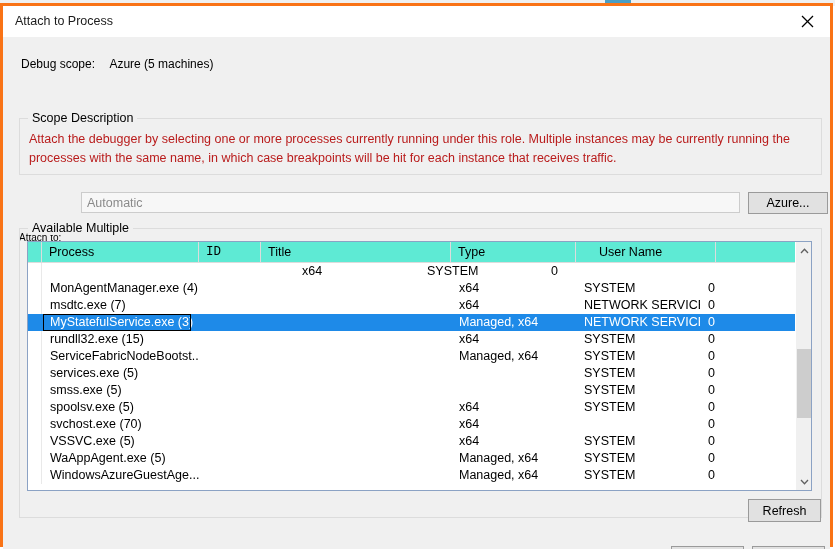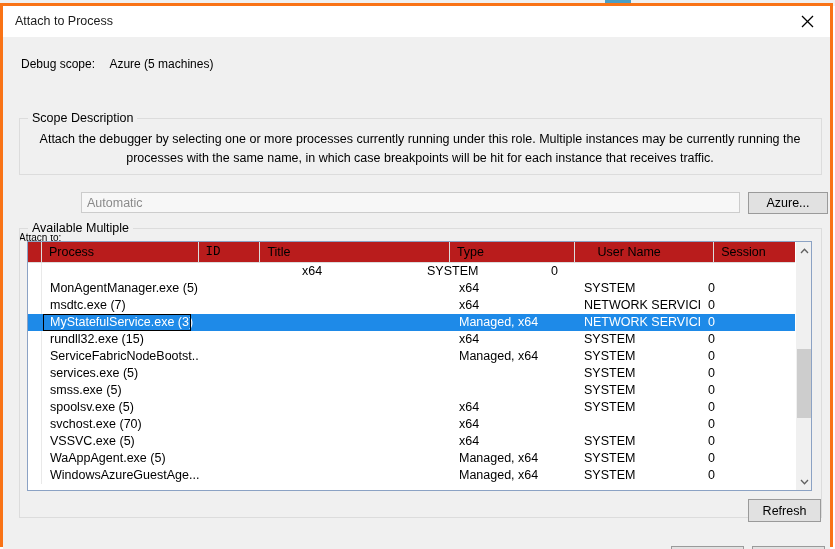--- a/index.html
+++ b/index.html
@@ -102,22 +102,21 @@
   #scope-desc-box {
     left: 16px; top: 80px;
     width: 801px; height: 55px;
   }
   #scope-desc-box .desc-text {
     position: absolute;
     left: 9px; top: 11px;
     width: 782px;
     font-size: 12.5px;
     line-height: 19px;
-    color: #000000;
-    text-align: center;
+    color: #b91c1c;
   }
 
   
   .attach-row { position: absolute; left: 0; top: 154px; width: 100%; height: 24px; }
   .attach-row .at-label {
     position: absolute; left: 16px; top: 4px;
     font-size: 10px; white-space: nowrap; margin-top: 36px;
   }
   .attach-row .at-input {
     position: absolute; left: 78px; top: 0px;
@@ -161,21 +160,21 @@
     left: 7px; top: 12px;
     width: 785px; height: 250px;
     border: 1px solid #8ba2c4;
     background: #ffffff;
     box-sizing: border-box;
     overflow: hidden;
   }
   .lv-head {
     display: flex;
     height: 21px;
-    background: #b91c1c;
+    background: #5eead4;
     border-bottom: 1px solid #dcdcdc;
     box-sizing: border-box;
   }
   .lv-head .hcell {
     font-size: 12.5px;
     color: #000;
     padding-left: 7px;
     line-height: 20px;
     border-right: 1px solid #dcdcdc;
     box-sizing: border-box;
@@ -287,35 +286,34 @@
 
       <div class="listview">
 
         <div class="lv-head">
           <div class="hcell" style="width:14px;padding-left:0;"></div>
           <div class="hcell" style="width:157px;">Process</div>
           <div class="hcell" style="width:62px;font-family:Liberation Mono, monospace;">ID</div>
           <div class="hcell" style="width:190px;">Title</div>
           <div class="hcell" style="width:125px;">Type</div>
           <div class="hcell" style="width:124px;margin-left:16px;">User Name</div>
-          <div class="hcell" style="width:97px;border-right:none;">Session</div>
         </div>
 
         <div class="lv-rows" id="process-rows">
             <div class="lv-row">
               <div class="cell gut" style="width: 14px;"></div>
               <div class="cell " style="width: 62px;"></div>
               <div class="cell " style="width: 190px;"></div>
               <div class="cell " style="width: 125px;">x64</div>
               <div class="cell " style="width: 124px;">SYSTEM</div>
               <div class="cell " style="width: 97px;">0</div>
             </div>
             <div class="lv-row">
               <div class="cell gut" style="width: 14px;"></div>
-              <div class="cell proc" style="width: 157px;">MonAgentManager.exe (5)</div>
+              <div class="cell proc" style="width: 157px;">MonAgentManager.exe (4)</div>
               <div class="cell " style="width: 62px;"></div>
               <div class="cell " style="width: 190px;"></div>
               <div class="cell " style="width: 125px;">x64</div>
               <div class="cell " style="width: 124px;">SYSTEM</div>
               <div class="cell " style="width: 97px;">0</div>
             </div>
             <div class="lv-row">
               <div class="cell gut" style="width: 14px;"></div>
               <div class="cell proc" style="width: 157px;">msdtc.exe (7)</div>
               <div class="cell " style="width: 62px;"></div>

